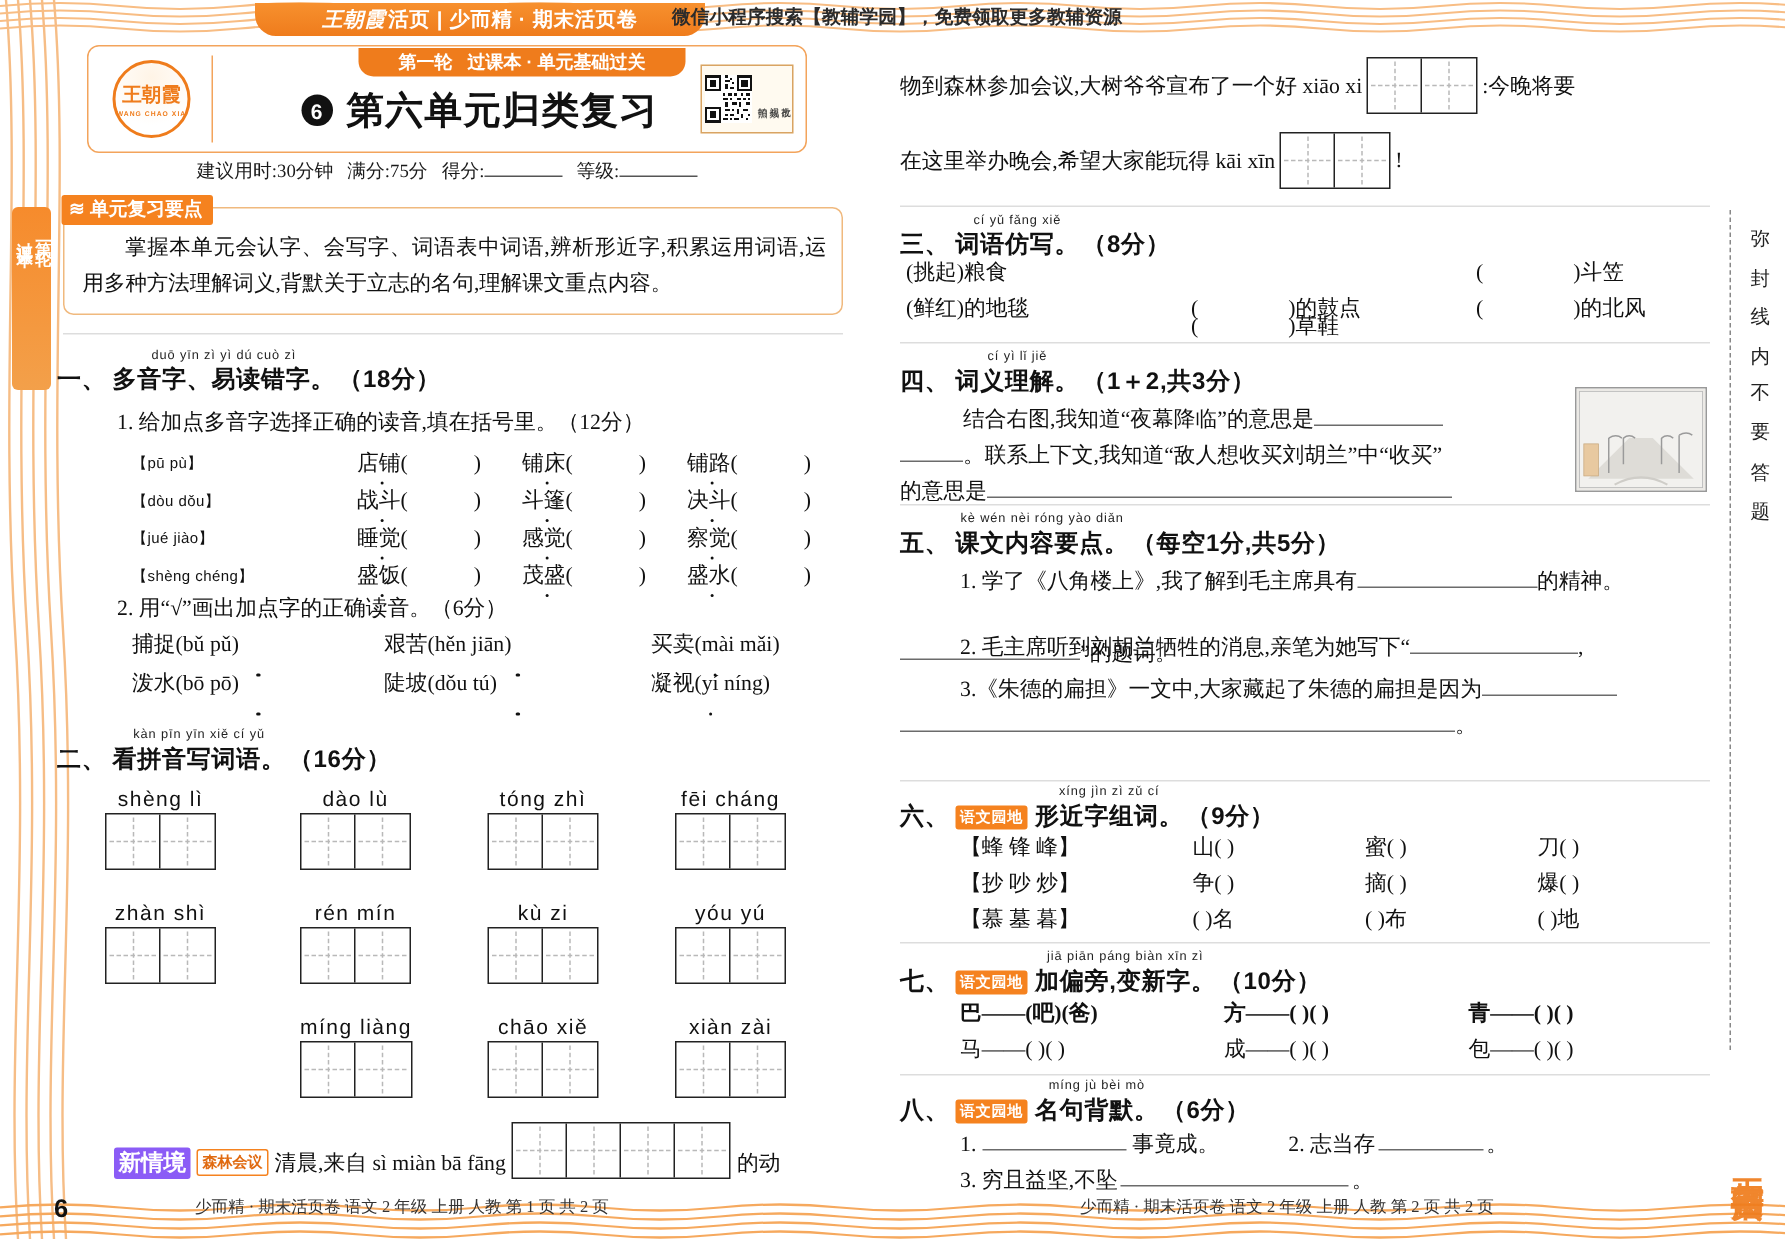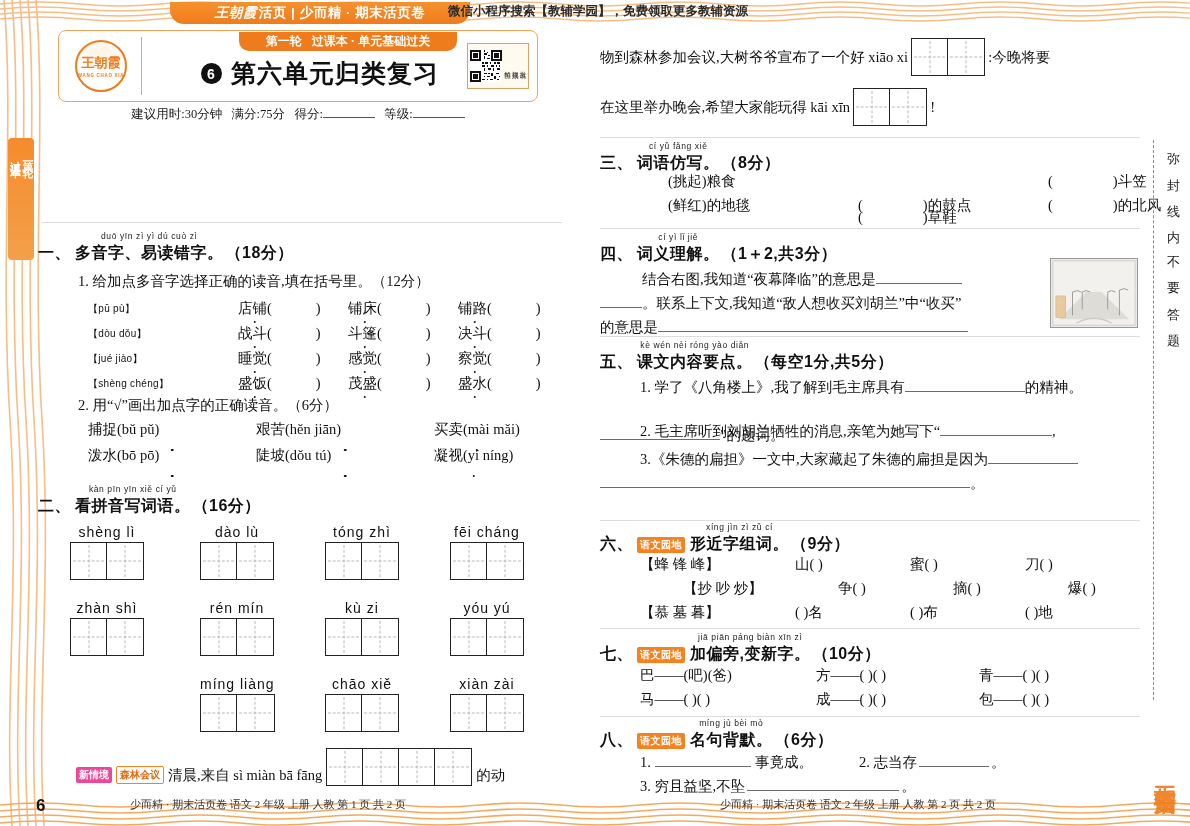--- a/index.html
+++ b/index.html
@@ -270,23 +270,23 @@
   .brand-vert {
     position:absolute; right:10px; bottom:48px;
     writing-mode: vertical-rl;
     color:#ef7c1c; font-size:22px; font-weight:bold;
     font-family:"Liberation Serif",serif;
     letter-spacing:2px; opacity:0.92;
   }
 
   
   .ctx-tag {
-    background:#ec4899; color:#fff;
-    font-family:"Liberation Sans",sans-serif;
-    font-size:10px; font-weight:bold;
+    background:#8b5cf6; color:#fff;
+    font-family:"Liberation Sans",sans-serif;
+    font-size:15px; font-weight:bold;
     padding:1px 3px; border-radius:2px;
   }
   .ctx-tag2 {
     border:1px solid #f5821f; color:#e06a10;
     background:#fff;
     font-family:"Liberation Sans",sans-serif;
     font-size:10px; font-weight:bold;
     padding:1px 3px; border-radius:2px;
   }
 
@@ -414,20 +414,26 @@
     </div>
   </div>
 
   <div class="exam-meta">
     <span>建议用时:30分钟</span>&nbsp;&nbsp;
     <span>满分:75分</span>&nbsp;&nbsp;
     <span>得分:</span><span class="ul"></span>&nbsp;&nbsp;
     <span>等级:</span><span class="ul"></span>
   </div>
 
+  <div class="keypoints">
+    <div class="keypoints-tag">≋ 单元复习要点</div>
+    <div class="keypoints-body">
+      <span class="indent"></span><span>掌握本单元会认字、会写字、词语表中词语,辨析形近字,积累运用词语,运用多种方法理解词义,背默关于立志的名句,理解课文重点内容。</span>
+    </div>
+  </div>
 
   <div class="sep-line" style="left:42px; top:222px; width:520px;"></div>
 
   <div class="col sec-head" style="left:38px; top:243px;">
     <span class="num">一、</span>
     <span class="pinyin-over">
       <span class="pinyin-small">duō yīn zì     yì dú cuò zì</span>
       <span>多音字、易读错字。</span>
     </span>
     <span>（18分）</span>
@@ -604,21 +610,21 @@
 
   <div class="col sec-head" style="left:600px; top:153px;">
     <span class="num">三、</span>
     <span class="pinyin-over">
       <span class="pinyin-small">cí  yǔ fǎng xiě</span>
       <span>词语仿写。</span>
     </span>
     <span>（8分）</span>
   </div>
 
-  <div class="col" style="left:668px; top:172px;">
+  <div class="col" style="left:604px; top:172px;">
     <div class="qline" style="display:flex; height:24px;">
       <span style="width:190px;">(挑起)粮食</span>
       <span style="width:190px;margin-top:36px;"><span>(</span><span style="padding:0 30px;"></span><span>)草鞋</span></span>
       <span><span>(</span><span style="padding:0 30px;"></span><span>)斗笠</span></span>
     </div>
     <div class="qline" style="display:flex; height:24px;">
       <span style="width:190px;">(鲜红)的地毯</span>
       <span style="width:190px;"><span>(</span><span style="padding:0 30px;"></span><span>)的鼓点</span></span>
       <span><span>(</span><span style="padding:0 30px;"></span><span>)的北风</span></span>
     </div>
@@ -705,21 +711,21 @@
   </div>
 
   <div class="col" style="left:640px; top:555px;">
     <div class="qline" style="display:flex; height:24px;">
       <span style="width:155px;">【蜂  锋  峰】</span>
       <span style="width:115px;">山(    )</span>
       <span style="width:115px;">蜜(    )</span>
       <span>刀(    )</span>
     </div>
     <div class="qline" style="display:flex; height:24px;">
-      <span style="width:155px;margin-left:43px;">【抄  吵  炒】</span>
+      <span style="width:155px;">【抄  吵  炒】</span>
       <span style="width:115px;">争(    )</span>
       <span style="width:115px;">摘(    )</span>
       <span>爆(    )</span>
     </div>
     <div class="qline" style="display:flex; height:24px;">
       <span style="width:155px;">【慕  墓  暮】</span>
       <span style="width:115px;">(    )名</span>
       <span style="width:115px;">(    )布</span>
       <span>(    )地</span>
     </div>
@@ -731,21 +737,21 @@
     <span class="num">七、</span>
     <span class="yuandi-tag">语文园地</span>
     <span class="pinyin-over">
       <span class="pinyin-small">jiā piān páng  biàn xīn zì</span>
       <span>加偏旁,变新字。</span>
     </span>
     <span>（10分）</span>
   </div>
 
   <div class="col" style="left:640px; top:666px;">
-    <div class="qline" style="display:flex; height:24px;">
+    <div class="qline" style="display:flex; height:24px;font-weight:bold;">
       <span style="width:176px;">巴——(吧)(爸)</span>
       <span style="width:163px;">方——(    )(    )</span>
       <span>青——(    )(    )</span>
     </div>
     <div class="qline" style="display:flex; height:24px;">
       <span style="width:176px;">马——(    )(    )</span>
       <span style="width:163px;">成——(    )(    )</span>
       <span>包——(    )(    )</span>
     </div>
   </div>

